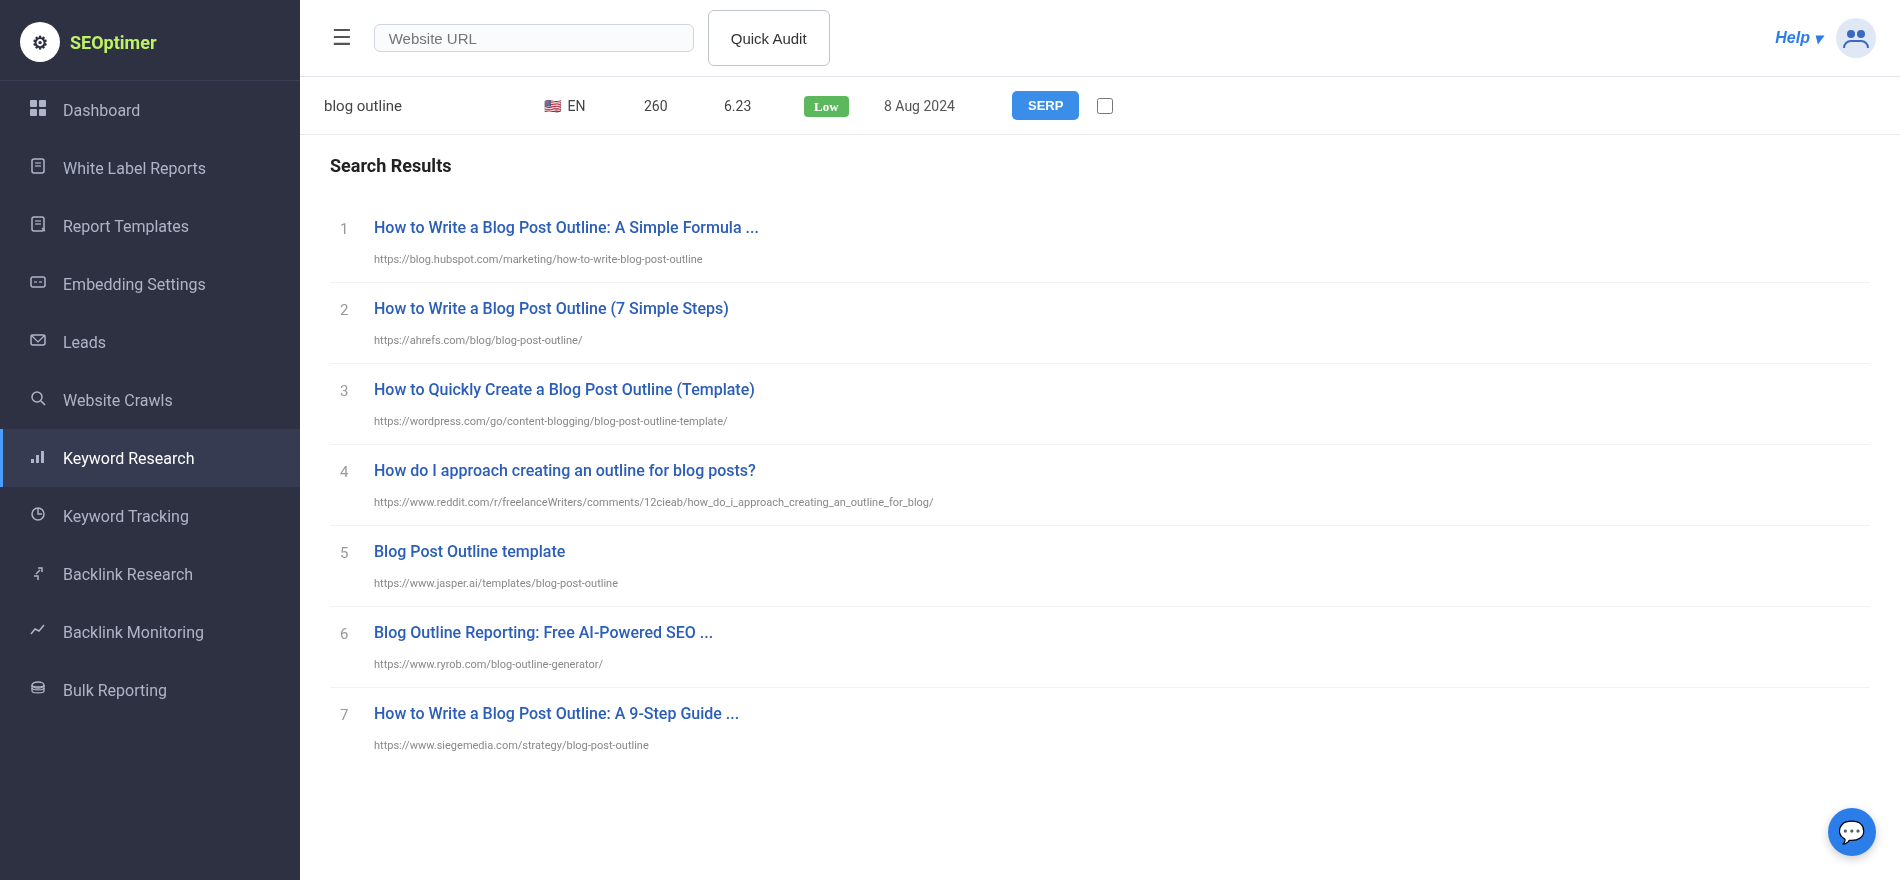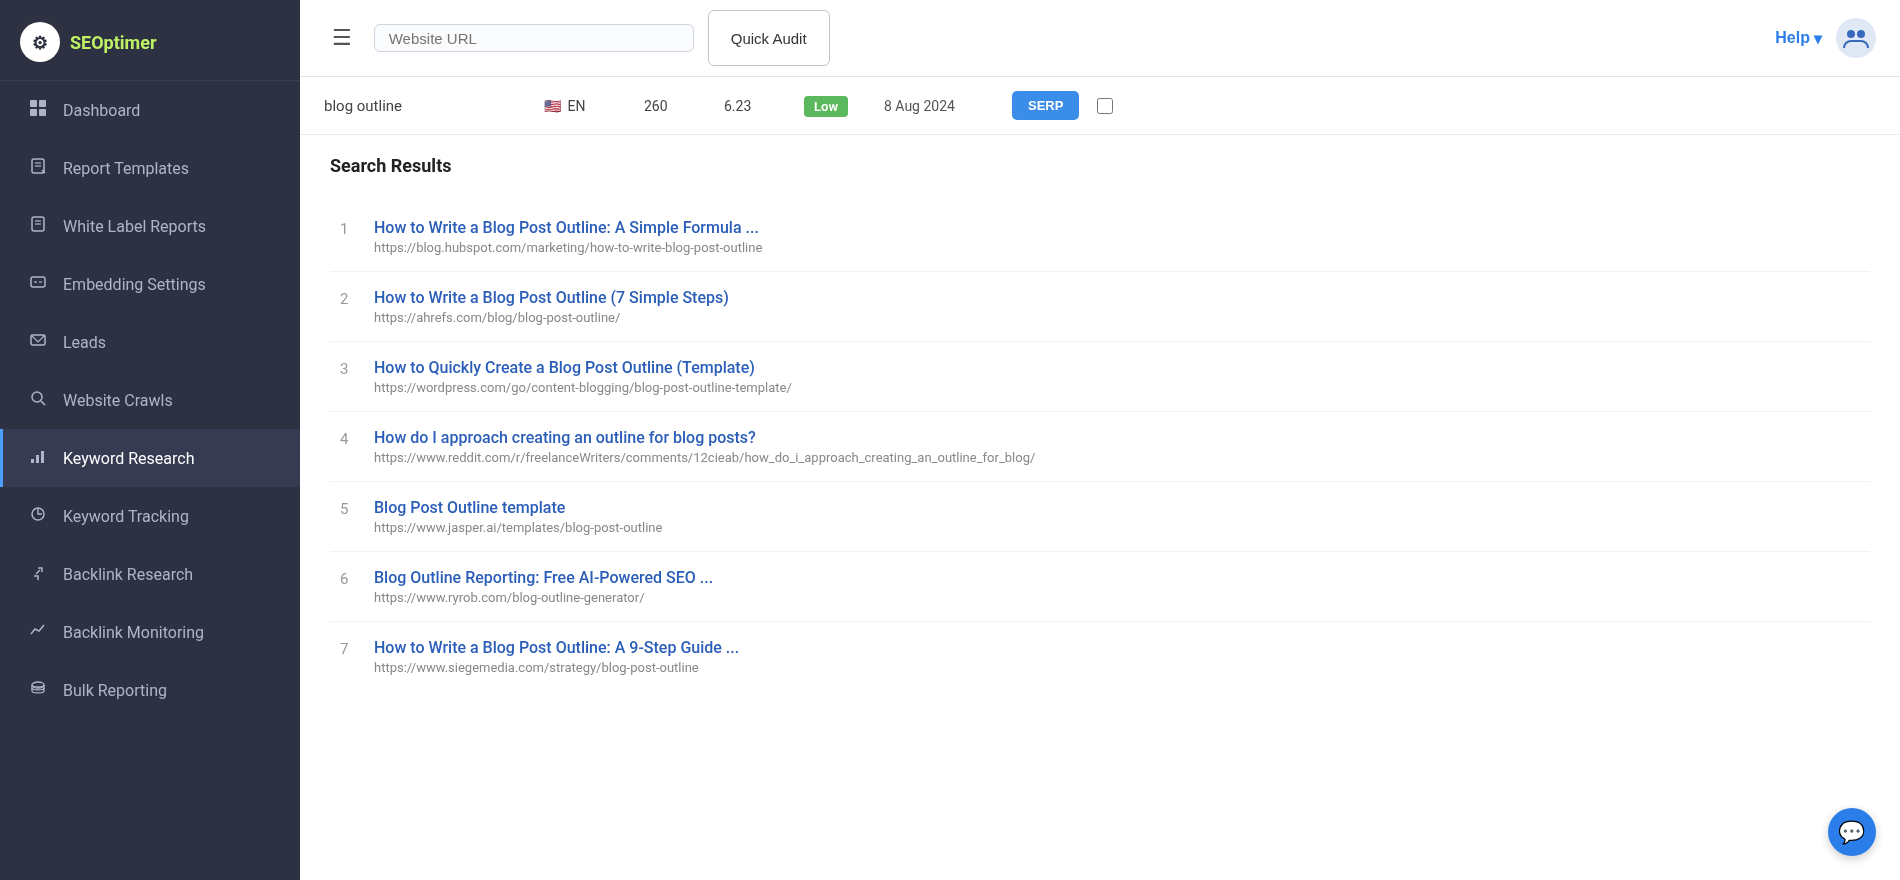--- a/index.html
+++ b/index.html
@@ -116,20 +116,21 @@
     .help-btn {
       color: #2b7de9;
       font-size: 16px;
       font-weight: 600;
       cursor: pointer;
       background: none;
       border: none;
       display: flex;
       align-items: center;
       gap: 4px;
+      font-style: italic;
     }
     .avatar-icon {
       width: 40px;
       height: 40px;
       background: #e0e8f5;
       border-radius: 50%;
       display: flex;
       align-items: center;
       justify-content: center;
       font-size: 20px;
@@ -149,21 +150,21 @@
       align-items: center;
       border-bottom: 1px solid #e8eaef;
       padding: 14px 24px;
       gap: 0;
       background: #fff;
     }
     .meta-keyword { flex: 0 0 220px; color: #444; font-size: 15px; }
     .meta-flag { flex: 0 0 100px; display: flex; align-items: center; gap: 6px; color: #444; font-size: 14px; }
     .meta-volume { flex: 0 0 80px; color: #444; font-size: 14px; }
     .meta-difficulty { flex: 0 0 80px; color: #444; font-size: 14px; }
-    .meta-competition { flex: 0 0 80px; }
+    .meta-competition { flex: 0 0 80px; font-family: Liberation Serif, serif; }
     .meta-date { flex: 0 0 120px; color: #555; font-size: 14px; }
     .meta-serp-btn {
       background: #3a8de8;
       color: #fff;
       border: none;
       border-radius: 5px;
       padding: 7px 16px;
       font-size: 13px;
       font-weight: 600;
       cursor: pointer;
@@ -207,22 +208,22 @@
     .serp-body { flex: 1; }
     .serp-title {
       color: #2b5eb8;
       font-size: 16px;
       font-weight: 500;
       cursor: pointer;
       text-decoration: none;
     }
     .serp-url {
       color: #888;
-      font-size: 13px;
-      margin-top: 3px;
+      font-size: 11px;
+      margin-top: 16px;
     }
 
     
     .chat-bubble {
       position: fixed;
       bottom: 24px;
       right: 24px;
       width: 48px;
       height: 48px;
       background: #2b7de9;
@@ -253,31 +254,31 @@
             <rect x="1" y="10" width="7" height="7" rx="1" fill="#b0b4c8"></rect>
             <rect x="10" y="10" width="7" height="7" rx="1" fill="#b0b4c8"></rect>
           </svg></span>
         <span>Dashboard</span>
       </div>
       <div class="nav-item">
         <span class="nav-icon"><svg width="18" height="18" viewBox="0 0 18 18" fill="none">
             <rect x="3" y="2" width="12" height="14" rx="2" stroke="#b0b4c8" stroke-width="1.5"></rect>
             <line x1="6" y1="6" x2="12" y2="6" stroke="#b0b4c8" stroke-width="1.2"></line>
             <line x1="6" y1="9" x2="12" y2="9" stroke="#b0b4c8" stroke-width="1.2"></line>
-            <path d="M13 13 L16 16" stroke="#b0b4c8" stroke-width="1.5"></path>
-          </svg></span>
-        <span>Report Templates</span>
+          </svg></span>
+        <span>White Label Reports</span>
       </div>
       <div class="nav-item">
         <span class="nav-icon"><svg width="18" height="18" viewBox="0 0 18 18" fill="none">
             <rect x="3" y="2" width="12" height="14" rx="2" stroke="#b0b4c8" stroke-width="1.5"></rect>
             <line x1="6" y1="6" x2="12" y2="6" stroke="#b0b4c8" stroke-width="1.2"></line>
             <line x1="6" y1="9" x2="12" y2="9" stroke="#b0b4c8" stroke-width="1.2"></line>
-          </svg></span>
-        <span>White Label Reports</span>
+            <path d="M13 13 L16 16" stroke="#b0b4c8" stroke-width="1.5"></path>
+          </svg></span>
+        <span>Report Templates</span>
       </div>
       <div class="nav-item">
         <span class="nav-icon"><svg width="18" height="18" viewBox="0 0 18 18" fill="none">
             <rect x="2" y="4" width="14" height="10" rx="2" stroke="#b0b4c8" stroke-width="1.5"></rect>
             <line x1="5" y1="9" x2="8" y2="9" stroke="#b0b4c8" stroke-width="1.2"></line>
             <line x1="10" y1="9" x2="13" y2="9" stroke="#b0b4c8" stroke-width="1.2"></line>
           </svg></span>
         <span>Embedding Settings</span>
       </div>
       <div class="nav-item">

